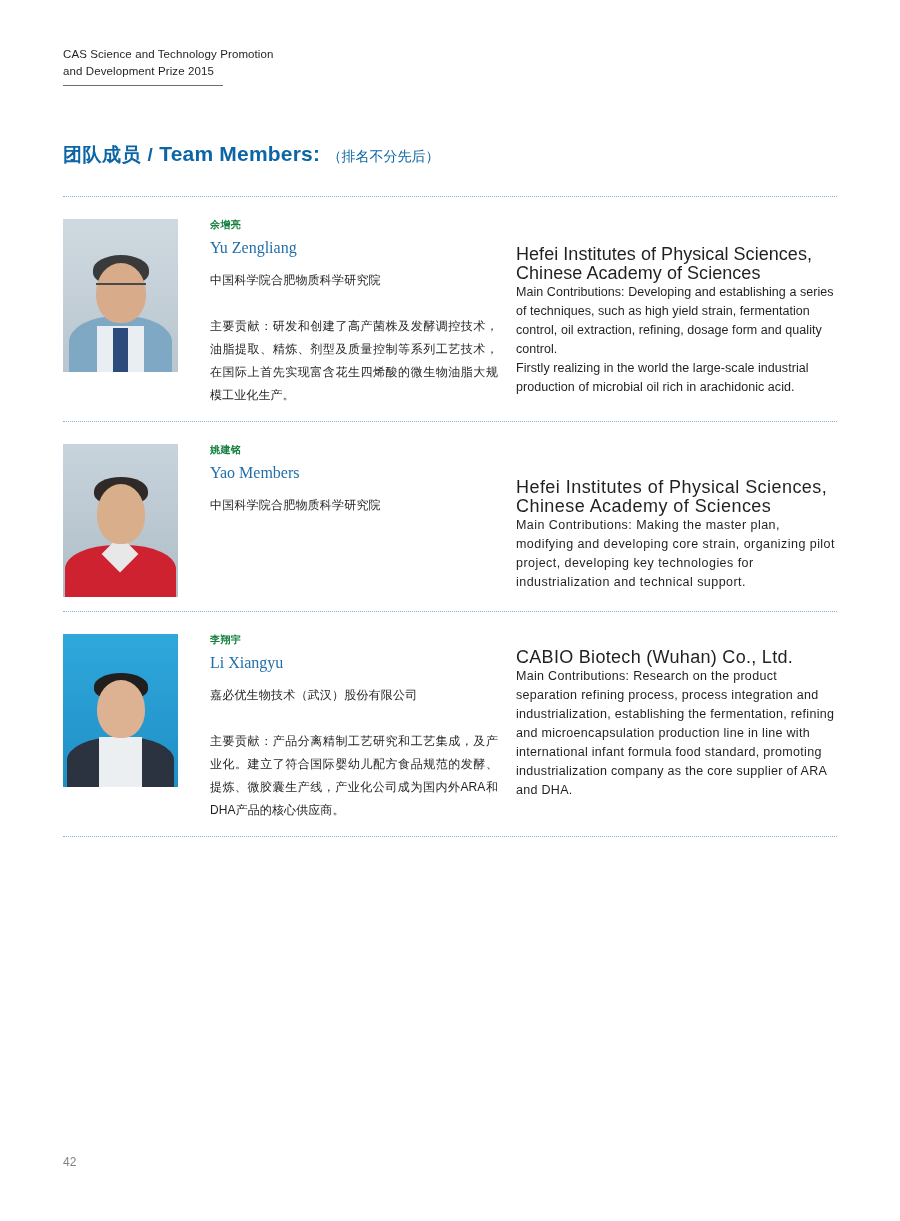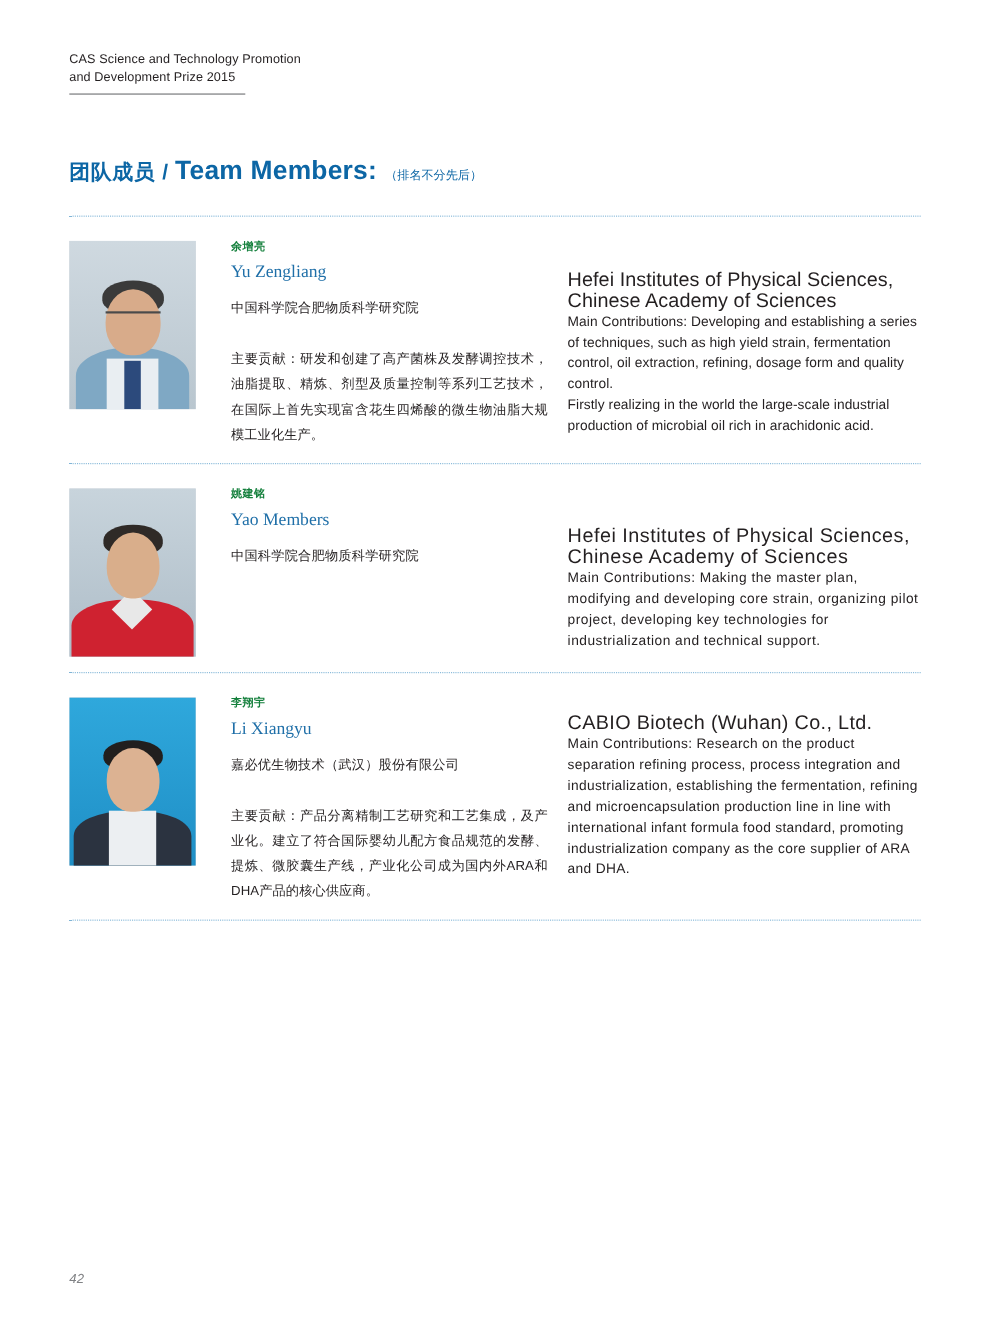--- a/index.html
+++ b/index.html
@@ -56,27 +56,27 @@
     color: #0c66a5;
     letter-spacing: 0.5px;
   }
   .section-title .sep {
     font-size: 19px;
     font-weight: bold;
     color: #0c66a5;
     padding: 0 2px;
   }
   .section-title .en {
-    font-size: 24px;
+    font-size: 21px;
     font-weight: bold;
     color: #0c66a5;
     letter-spacing: 0.2px;
   }
   .section-title .note {
-    font-size: 11px;
+    font-size: 14px;
     color: #0c66a5;
     letter-spacing: 0px;
     margin-left: 3px;
   }
 
   
   .members {
     position: absolute;
     left: 63px;
     top: 196px;
@@ -200,21 +200,20 @@
   .member-2 .affil-en, .member-2 .contrib-en { letter-spacing: 0.45px; }
   .member-3 .affil-en, .member-3 .contrib-en { letter-spacing: 0.3px; }
 
   
   .page-number {
     position: absolute;
     left: 63px;
     top: 1155px;
     font-size: 12px;
     color: #808285;
-    font-style: italic;
   }
 </style>
 </head>
 <body>
 
 <div class="page">
 
   <div class="header">
     <div class="header-line">CAS Science and Technology Promotion</div>
     <div class="header-line">and Development Prize 2015</div>

